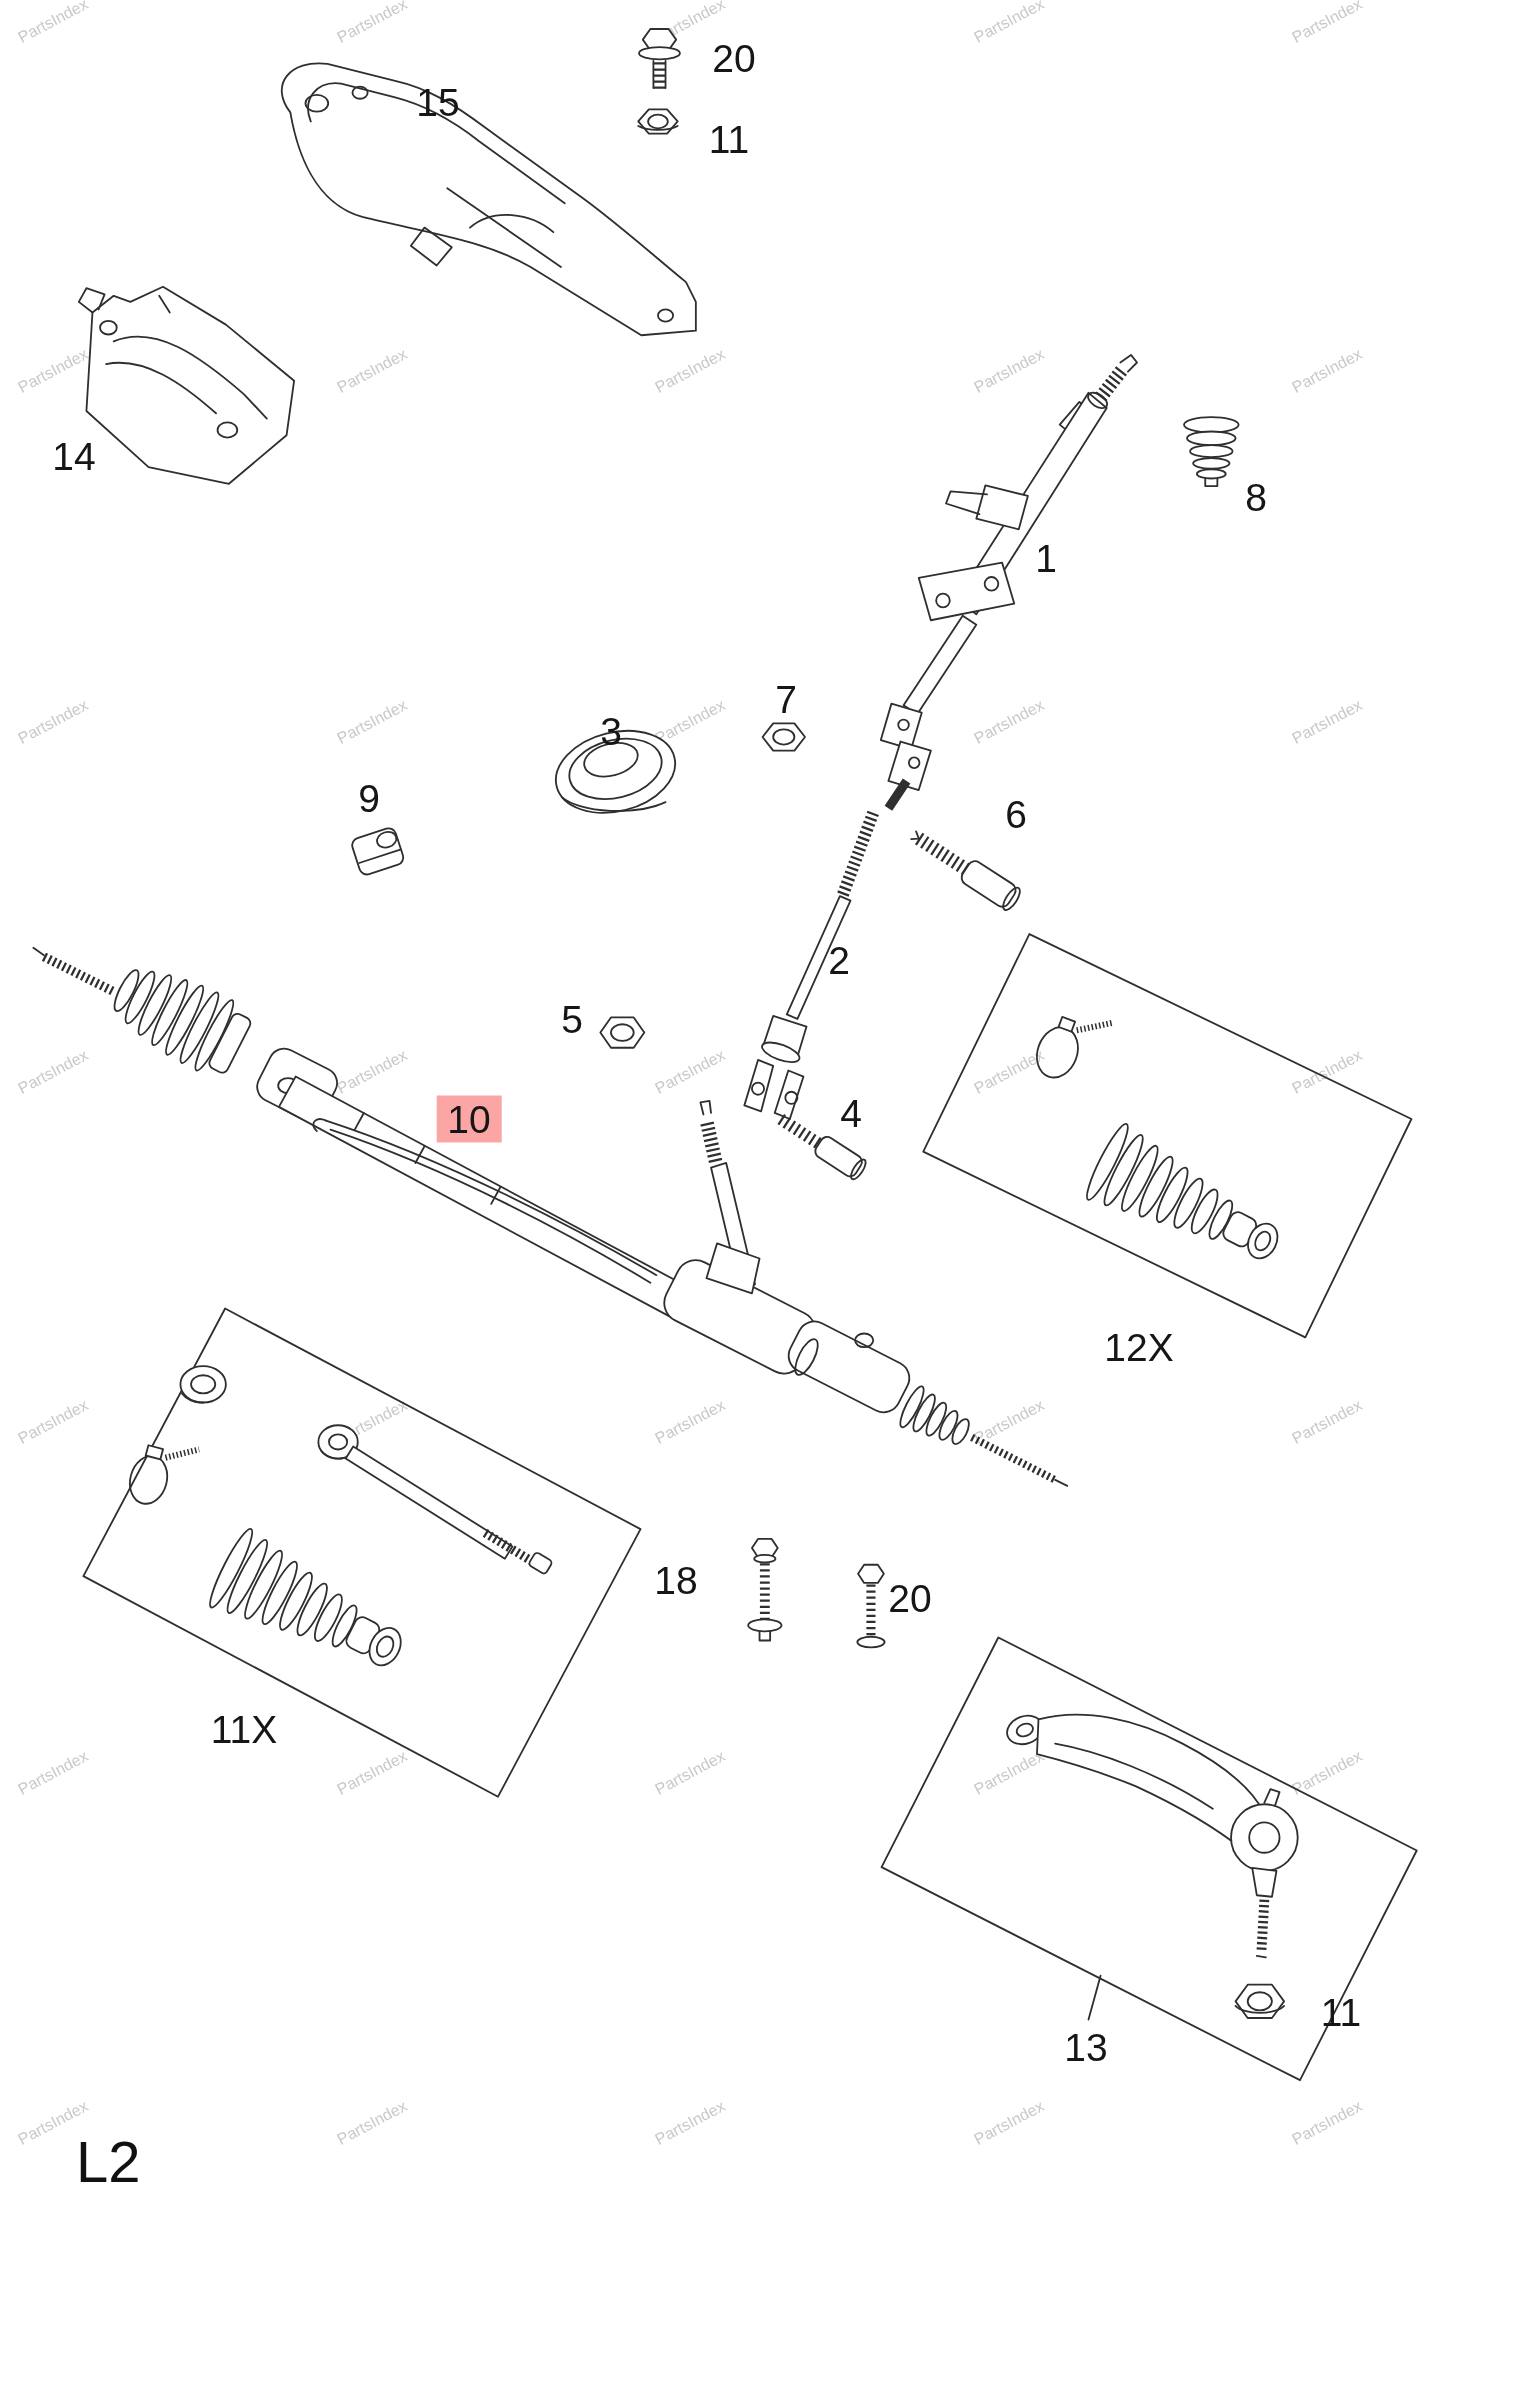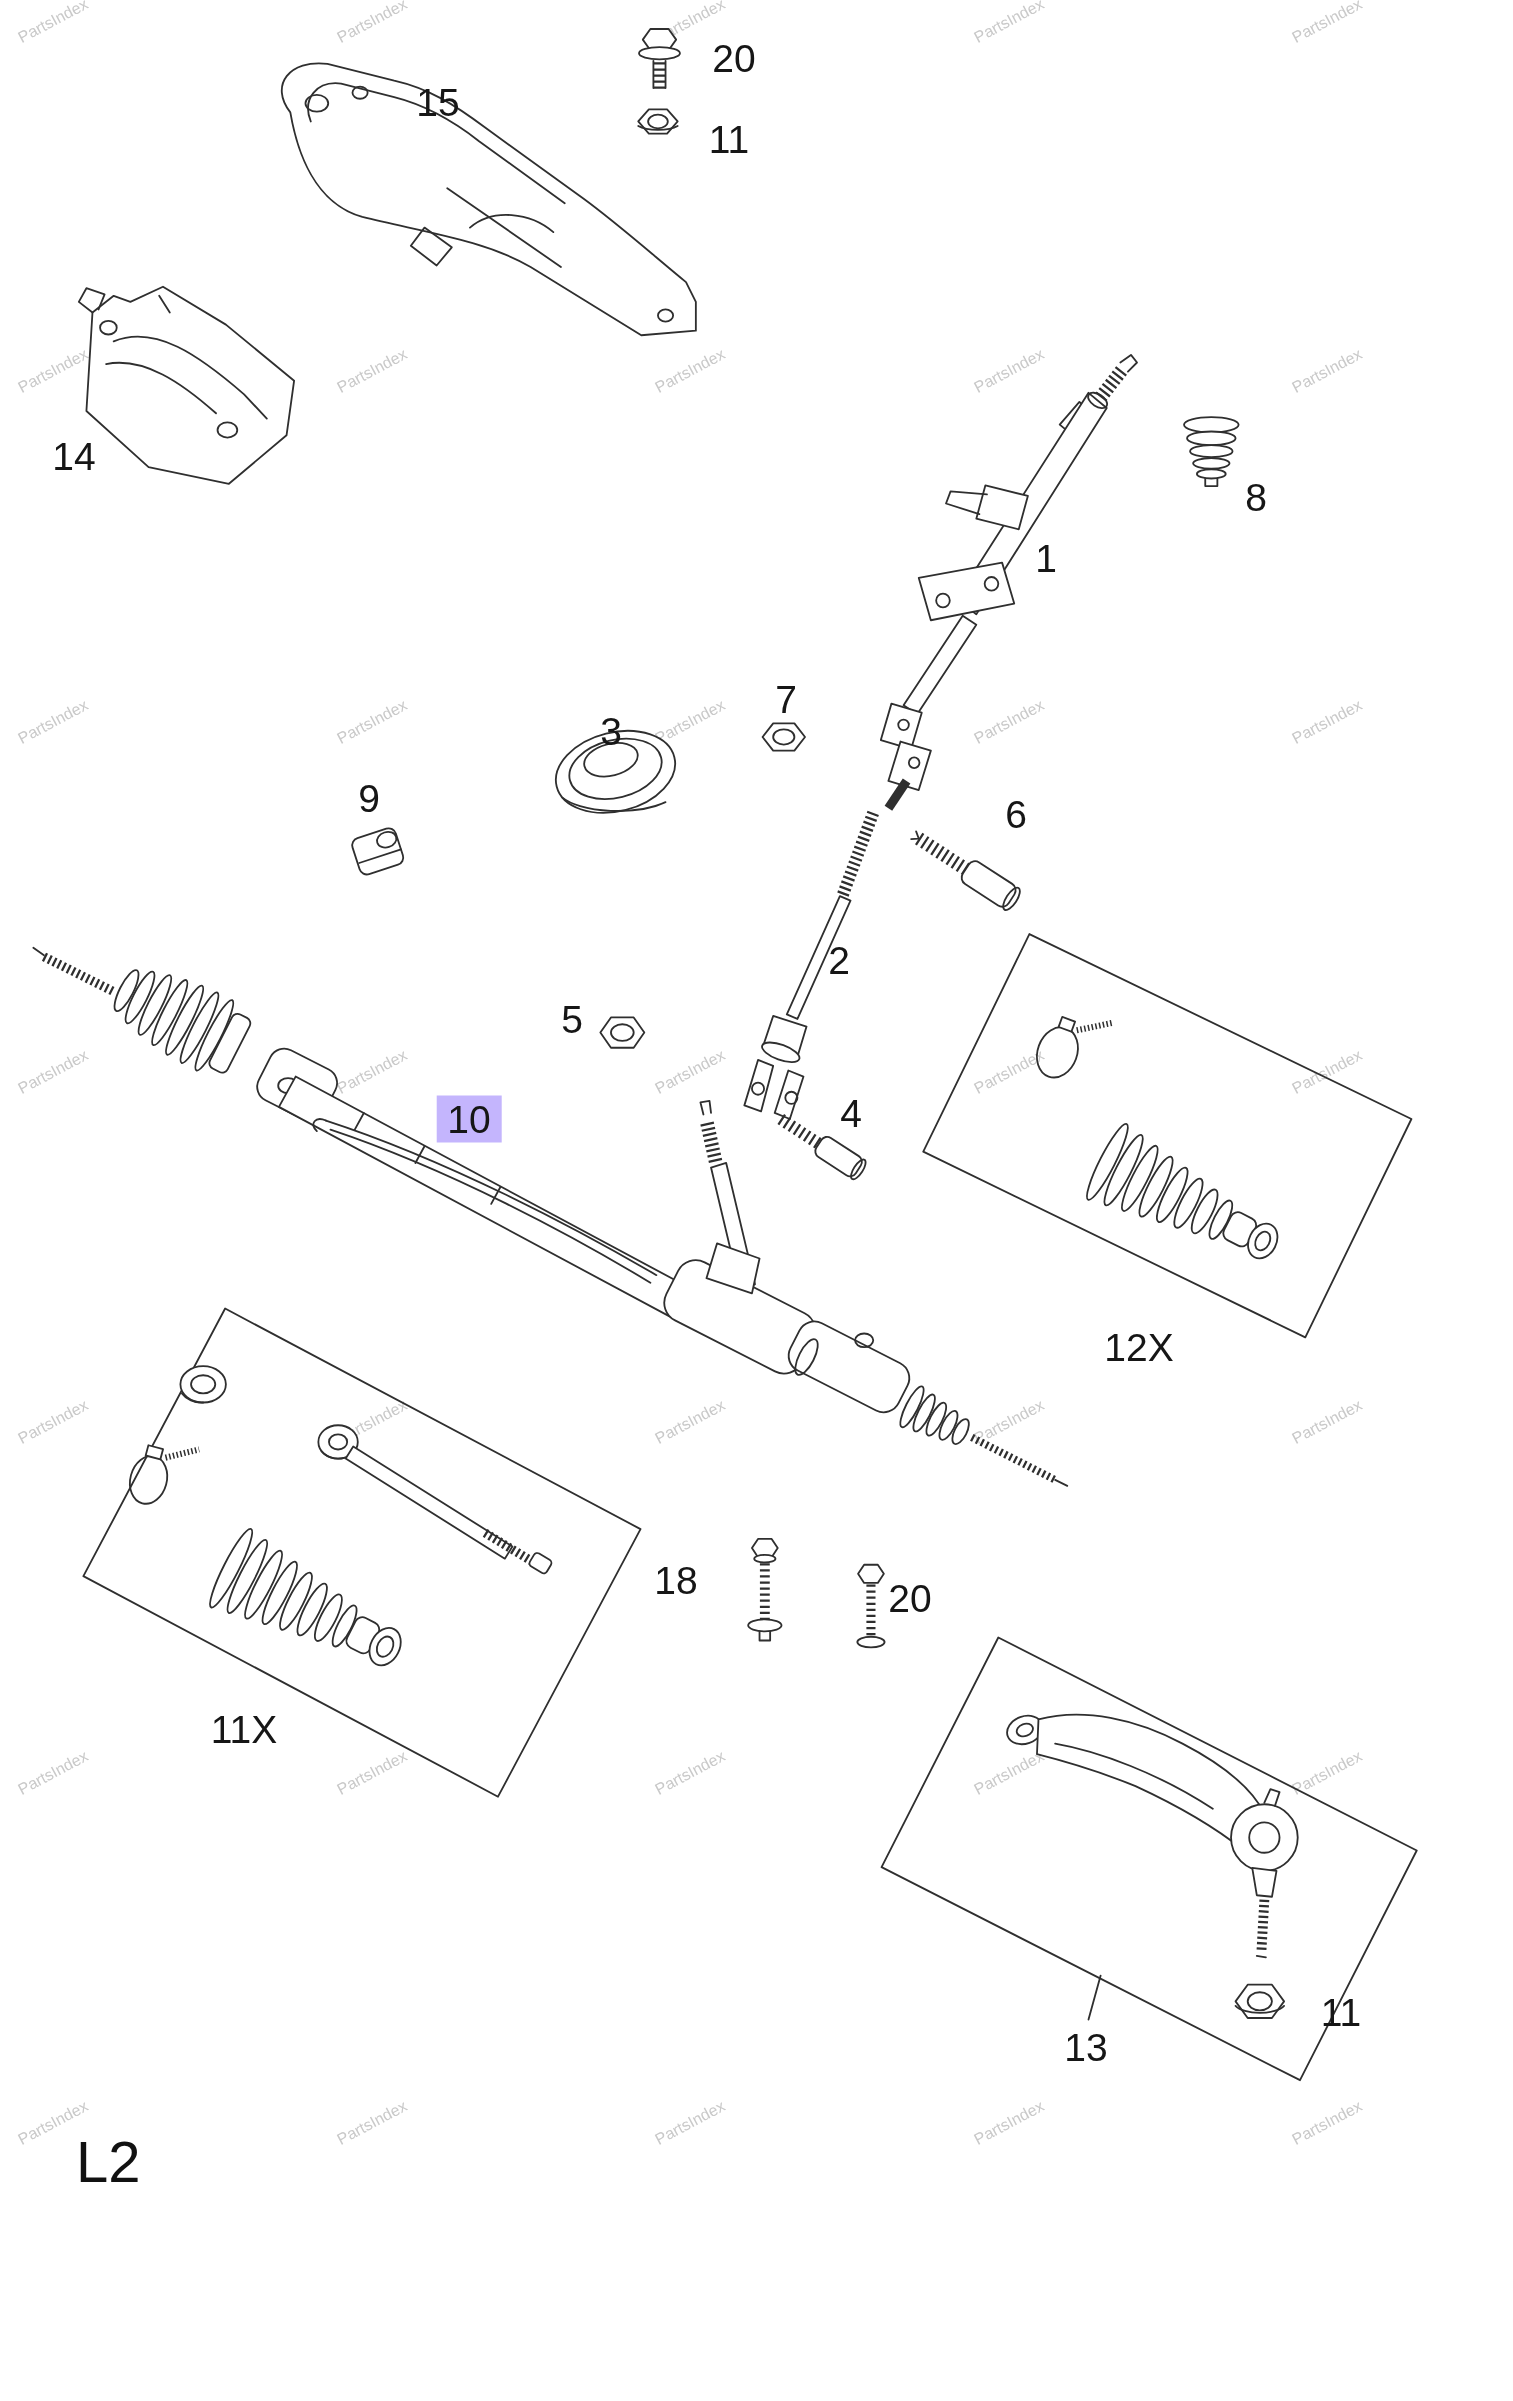--- a/index.html
+++ b/index.html
@@ -354,21 +354,21 @@
     <div class="lbl" style="left:438px;top:93px">15</div>
     <div class="lbl" style="left:74px;top:447px">14</div>
     <div class="lbl" style="left:1256px;top:488px">8</div>
     <div class="lbl" style="left:1046px;top:549px">1</div>
     <div class="lbl" style="left:786px;top:690px">7</div>
     <div class="lbl" style="left:611px;top:722px">3</div>
     <div class="lbl" style="left:369px;top:789px">9</div>
     <div class="lbl" style="left:1016px;top:805px">6</div>
     <div class="lbl" style="left:839px;top:951px">2</div>
     <div class="lbl" style="left:572px;top:1010px">5</div>
-    <div class="lbl hl" style="left: 469px; top: 1109px; background-color: #c4b5fd;">10</div>
+    <div class="lbl hl" style="left: 469px; top: 1109px; background-color: #fca5a5;">10</div>
     <div class="lbl" style="left:851px;top:1104px">4</div>
     <div class="lbl" style="left:1139px;top:1338px">12X</div>
     <div class="lbl" style="left:244px;top:1720px">11X</div>
     <div class="lbl" style="left:676px;top:1571px">18</div>
     <div class="lbl" style="left:910px;top:1589px">20</div>
     <div class="lbl" style="left:1086px;top:2038px">13</div>
     <div class="lbl" style="left:1341px;top:2003px">11</div>
   </div>
 
   <div class="corner-label">L2</div>

